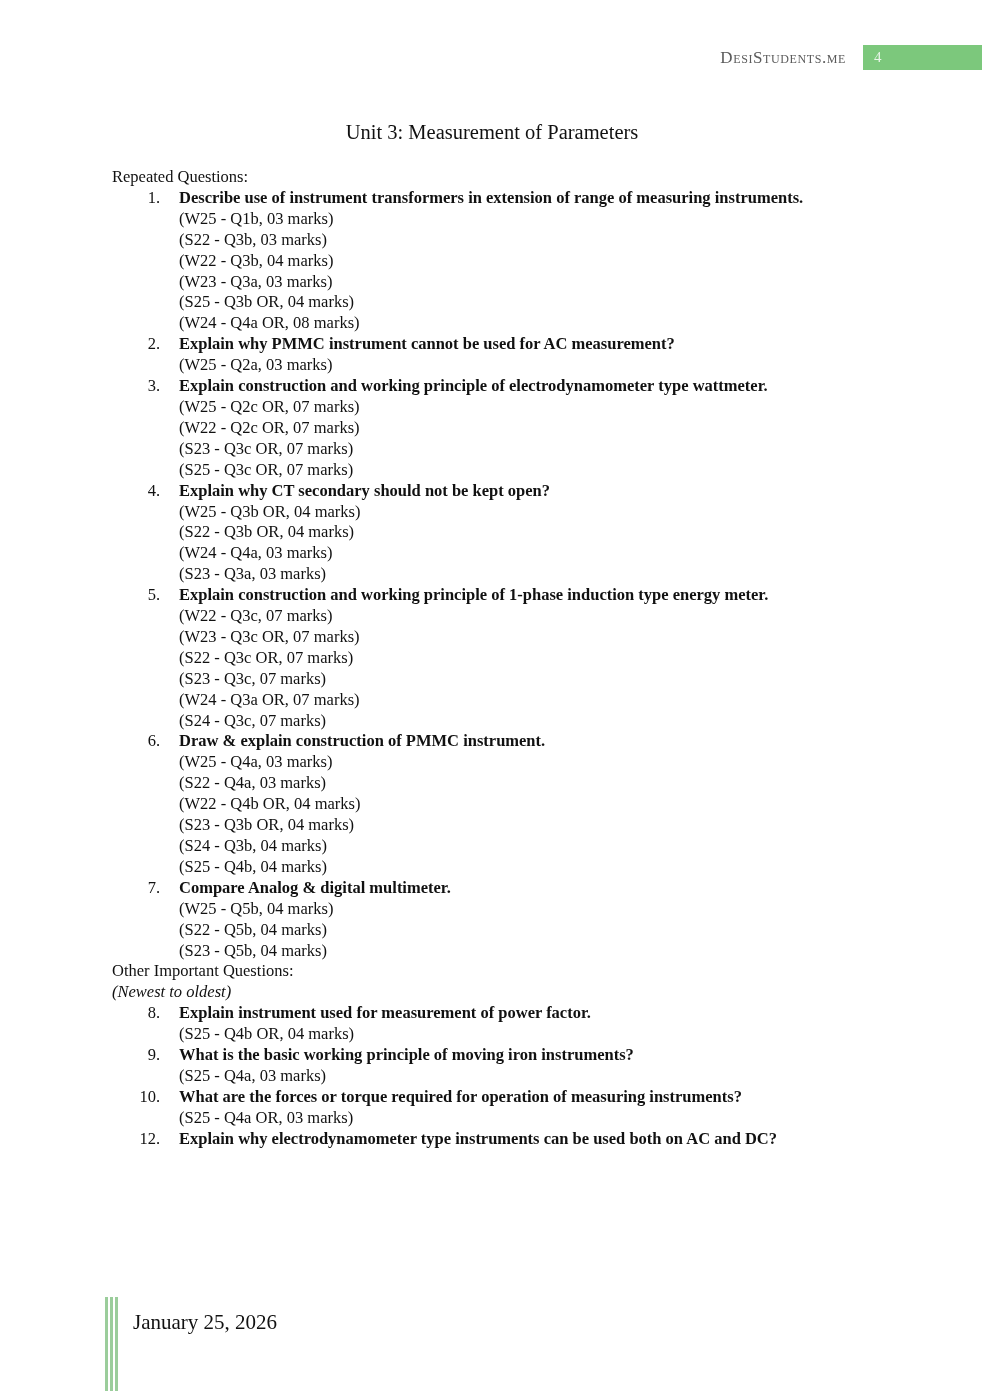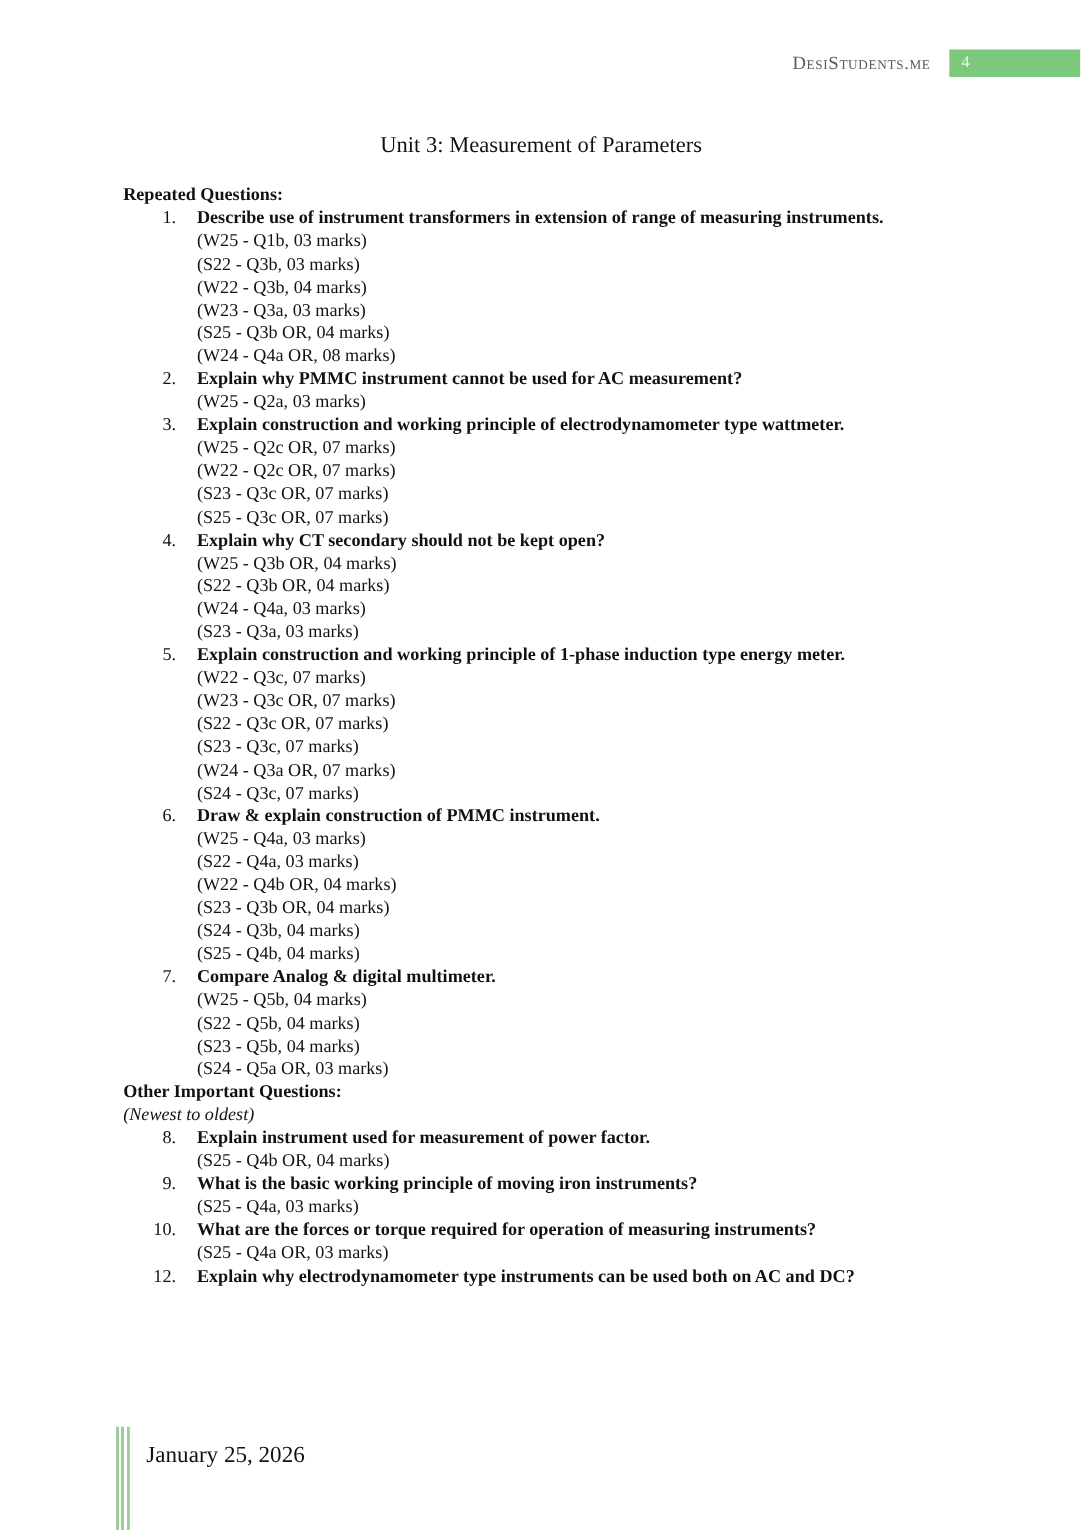--- a/index.html
+++ b/index.html
@@ -60,21 +60,21 @@
 
   
   .content {
     position: absolute;
     top: 167px;
     left: 112px;
     width: 770px;
     font-size: 16.5px;
     line-height: 20.9px;
   }
-  .section-heading { font-weight: bold; }
+  .section-heading { font-weight: normal; }
   .section-note { font-style: italic; }
   .item { display: flex; }
   .item-num {
     width: 48px;
     flex: none;
     text-align: right;
   }
   .item-body {
     padding-left: 19px;
     flex: 1;
@@ -180,21 +180,20 @@
         <div class="marks">(S25 - Q4b, 04 marks)</div>
       </div>
     </div>
     <div class="item">
       <div class="item-num">7.</div>
       <div class="item-body">
         <div class="question">Compare Analog &amp; digital multimeter.</div>
         <div class="marks">(W25 - Q5b, 04 marks)</div>
         <div class="marks">(S22 - Q5b, 04 marks)</div>
         <div class="marks">(S23 - Q5b, 04 marks)</div>
-        <div class="marks">(S24 - Q5a OR, 03 marks)</div>
       </div>
     </div>
     <div class="section-heading">Other Important Questions:</div>
     <div class="section-note">(Newest to oldest)</div>
     <div class="item">
       <div class="item-num">8.</div>
       <div class="item-body">
         <div class="question">Explain instrument used for measurement of power factor.</div>
         <div class="marks">(S25 - Q4b OR, 04 marks)</div>
       </div>

